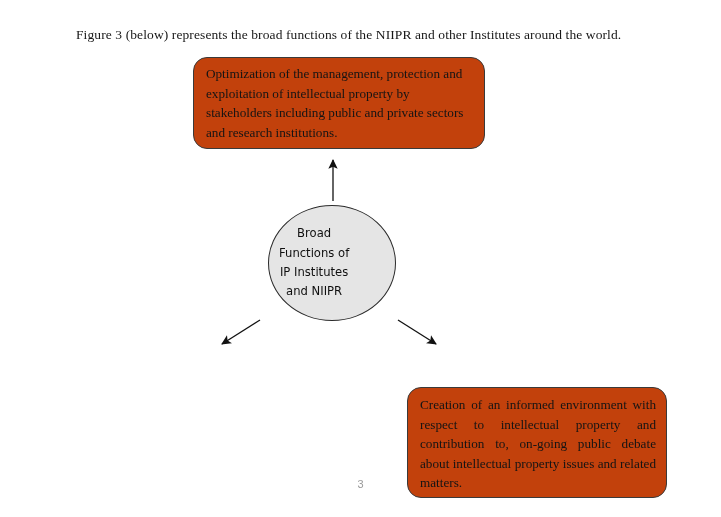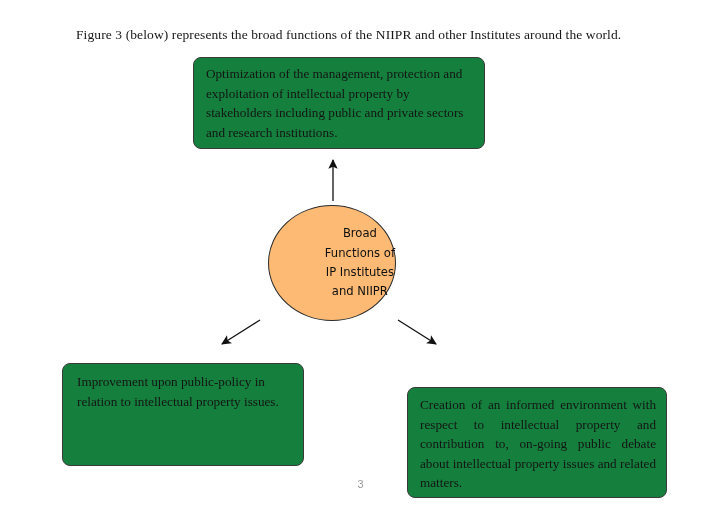--- a/index.html
+++ b/index.html
@@ -29,22 +29,22 @@
     line-height: 30px;
     color: #171717;
     letter-spacing: 0.1px;
   }
 
   
   .rbox {
     position: absolute;
     box-sizing: border-box;
     border: 1.4px solid #3a3a3a;
-    border-radius: 8px;
-    background: #15803d;
+    border-radius: 14px;
+    background: #c2410c;
   }
   .rbox .btext {
     font-family: "Liberation Serif", "DejaVu Serif", serif;
     font-size: 13.2px;
     line-height: 19.6px;
     color: #141414;
   }
 
   #box-top {
     left: 193px;
@@ -93,24 +93,24 @@
   
   #circle {
     position: absolute;
     left: 268px;
     top: 205px;
     width: 128px;
     height: 116px;
     box-sizing: border-box;
     border: 1.3px solid #2b2b2b;
     border-radius: 50%;
-    background: #fdba74;
+    background: #e5e5e5;
     display: flex;
     flex-direction: column;
-    align-items: flex-end;
+    align-items: flex-start;
     justify-content: center;
   }
   #circle .ctext {
     font-family: "DejaVu Sans", "Liberation Sans", sans-serif;
     font-size: 11.6px;
     line-height: 19.4px;
     text-align: center;
     color: #101010;
     white-space: pre-line;
     padding-left: 10px;
@@ -149,23 +149,20 @@
     <div class="btext">Optimization of the management, protection and exploitation of intellectual property by stakeholders including public and private sectors and research institutions.</div>
   </div>
 
   <div id="circle">
     <div class="ctext">Broad
 Functions of
 IP Institutes
 and NIIPR</div>
   </div>
 
-  <div class="rbox" id="box-left">
-    <div class="btext">Improvement upon public-policy in relation to intellectual property issues.</div>
-  </div>
 
   <div class="rbox" id="box-right">
     <div class="btext">Creation of an informed environment with respect to intellectual property and contribution to, on-going public debate about intellectual property issues and related matters.</div>
   </div>
 
   <svg id="arrows" viewBox="0 0 721 517">
     <defs>
       <marker id="ah" markerWidth="9" markerHeight="9" refX="7.2" refY="4.2" orient="auto" markerUnits="strokeWidth">
         <path d="M0.4,0.6 L8,4.2 L0.4,7.8 L2.1,4.2 Z" fill="#111111"></path>
       </marker>

